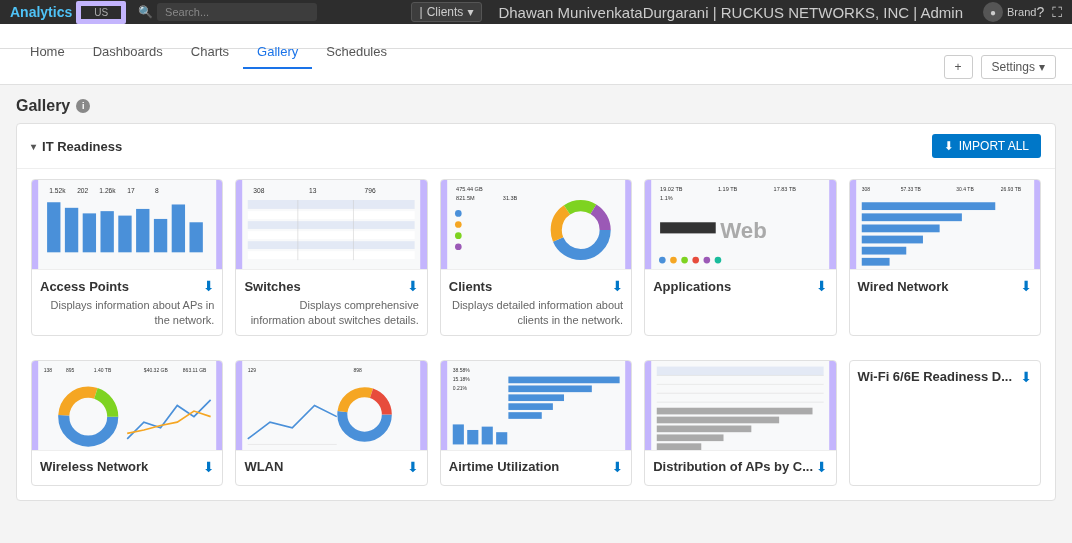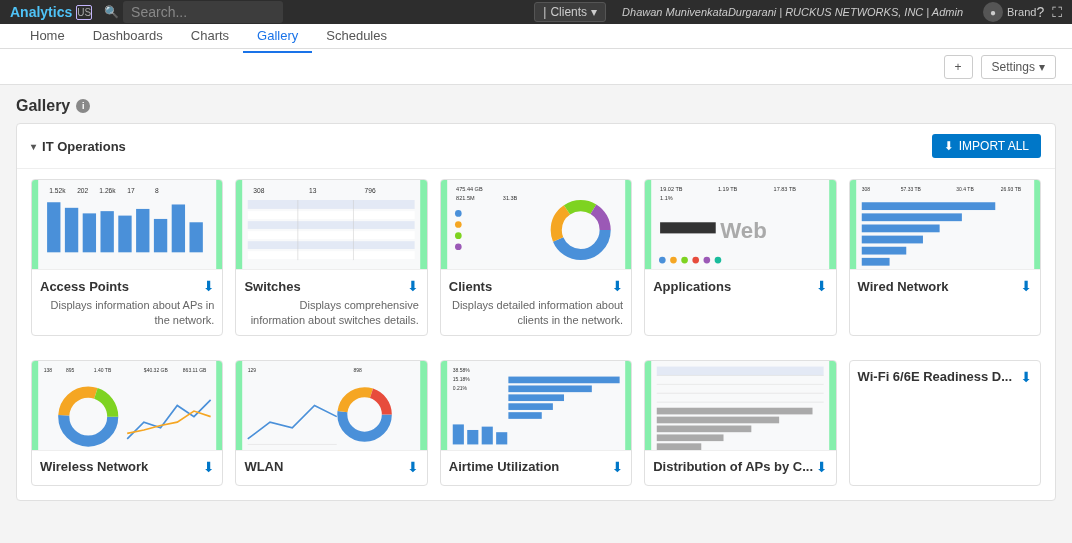--- a/index.html
+++ b/index.html
@@ -18,53 +18,52 @@
     .top-bar-logo {
       font-weight: bold;
       color: #4fc3f7;
       font-size: 14px;
       margin-right: 4px;
     }
     .top-bar-region {
       font-size: 10px;
       color: #aaa;
       margin-right: 12px;
-      border: 1px solid #c4b5fd;
-      padding: 1px 0;
+      border: 5px solid #c4b5fd;
+      padding: 1px 13px;
       border-radius: 2px;
     }
     .top-bar-search {
       background: #3d3d3d;
       border: none;
       border-radius: 3px;
       padding: 3px 8px;
       color: #ccc;
-      font-size: 14px;
+      font-size: 11px;
       width: 160px;
       outline: none;
     }
     .top-bar-search::placeholder { color: #888; }
     .top-bar-spacer { flex: 1; }
     .top-bar-client-selector {
       background: #3d3d3d;
       border: 1px solid #555;
       border-radius: 3px;
       padding: 2px 8px;
       color: #ccc;
       font-size: 12px;
       display: flex;
       align-items: center;
       gap: 4px;
       margin-right: 16px;
     }
     .top-bar-user-info {
       color: #ccc;
-      font-size: 11px;
+      font-size: 15px;
       margin-right: 12px;
-      font-style: italic;
     }
     .top-bar-admin-badge {
       background: #555;
       border-radius: 50%;
       width: 20px;
       height: 20px;
       display: inline-flex;
       align-items: center;
       justify-content: center;
       font-size: 10px;
@@ -84,21 +83,21 @@
       cursor: pointer;
       font-size: 14px;
     }
 
     
     .sec-nav {
       background: #fff;
       border-bottom: 1px solid #ddd;
       height: 22px;
       display: flex;
-      align-items: center;
+      align-items: flex-start;
       padding: 12px 16px;
     }
     .sec-nav-item {
       padding: 8px 14px;
       font-size: 13px;
       color: #555;
       cursor: pointer;
       border-bottom: 2px solid transparent;
       margin-bottom: -1px;
     }
@@ -211,21 +210,21 @@
     .card {
       background: #fff;
       border: 1px solid #e0e0e0;
       border-radius: 4px;
       overflow: hidden;
       cursor: pointer;
       transition: box-shadow 0.15s;
     }
     .card-thumbnail {
       height: 90px;
-      background: #86efac;
+      background: #c4b5fd;
       border-bottom: 1px solid #eee;
       overflow: hidden;
       position: relative;
     }
 
     .card-body {
       padding: 8px 8px 6px;
     }
     .card-title-row {
       display: flex;
@@ -299,21 +298,21 @@
 
   <div class="page-title">
     <span>Gallery</span>
     <span class="info-icon">i</span>
   </div>
 
   <div class="section">
     <div class="section-header">
       <div class="section-title">
         <span class="chevron">▾</span>
-        <span>IT Operations</span>
+        <span>IT Readiness</span>
       </div>
       <button class="import-all-btn">
         <span>⬇</span>
         <span>IMPORT ALL</span>
       </button>
     </div>
 
     <div class="cards-grid">
 
       <div class="card">

